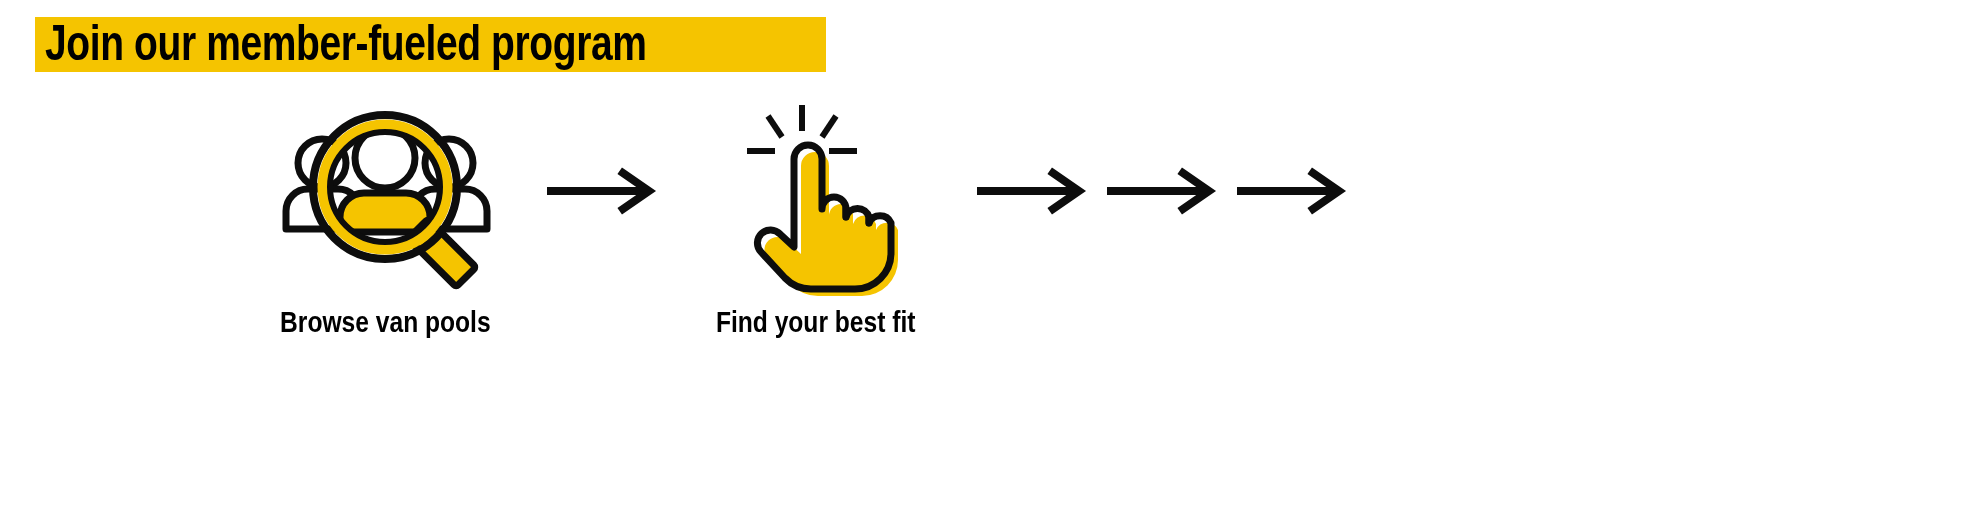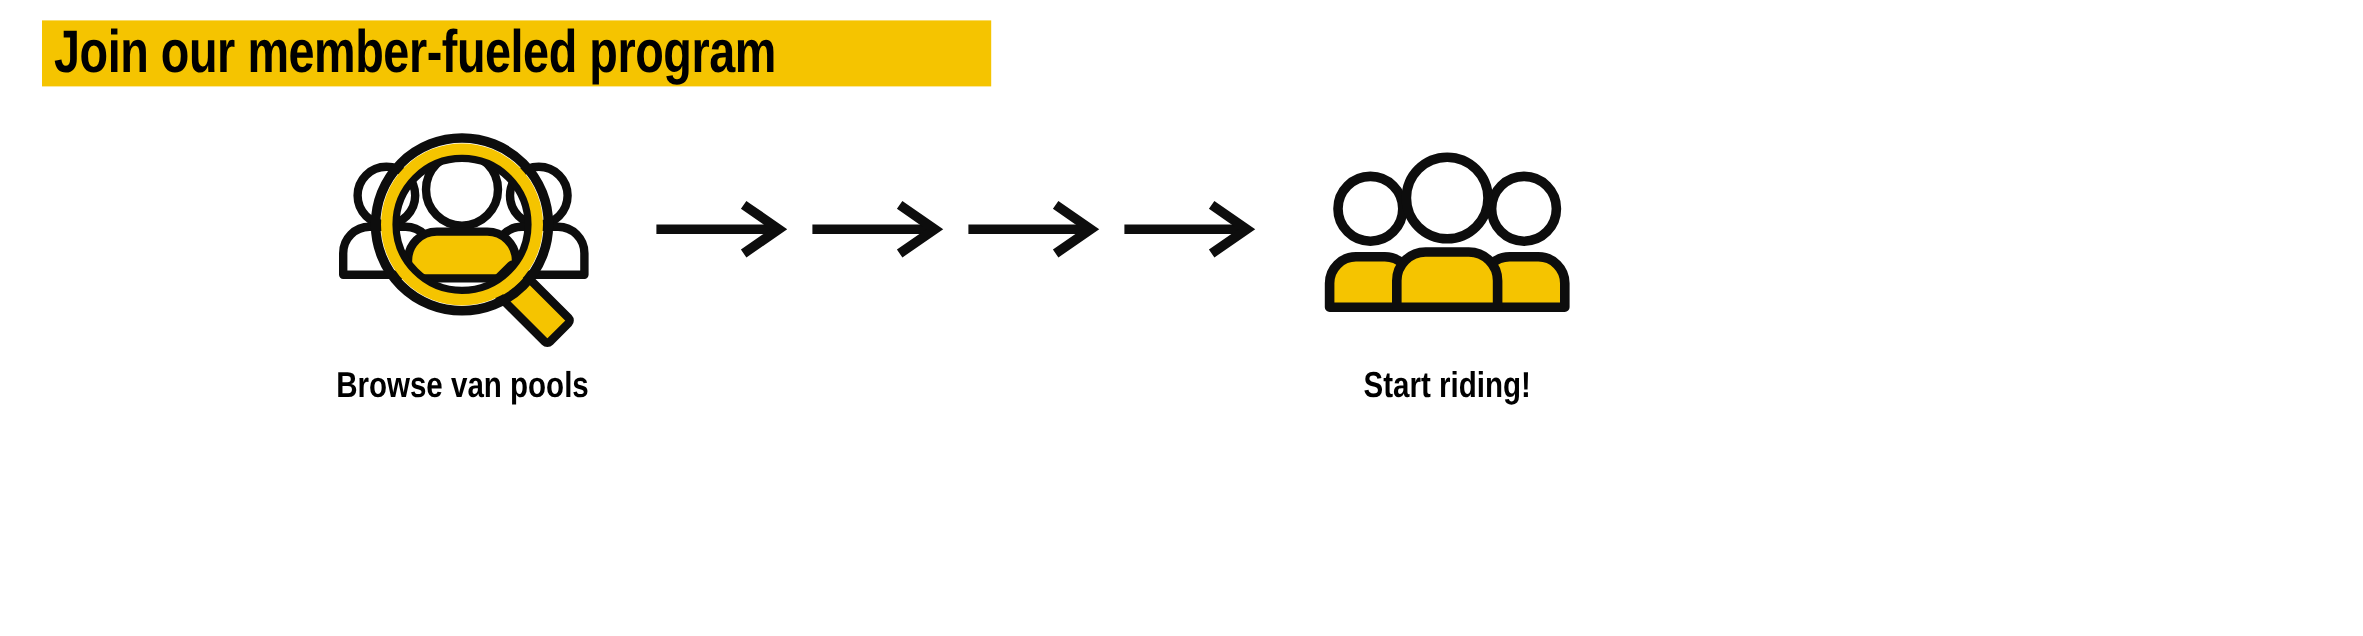--- a/index.html
+++ b/index.html
@@ -129,20 +129,47 @@
       <div class="caption">Browse van pools</div>
     </div>
 
     <div class="arrow-box">
       <svg width="112" height="40" viewBox="0 0 112 40">
         <line x1="2" y1="20" x2="100" y2="20" stroke="#0D0D0D" stroke-width="8"></line>
         <polyline points="78,2 104,20 78,38" fill="none" stroke="#0D0D0D" stroke-width="8" stroke-linecap="square" stroke-linejoin="miter"></polyline>
       </svg>
     </div>
 
+    <div class="step">
+      <div class="icon-box">
+        <svg width="150" height="185" viewBox="0 0 150 185">
+
+          <g stroke="#0D0D0D" stroke-width="6" stroke-linecap="butt">
+            <line x1="61" y1="6" x2="61" y2="32"></line>
+            <line x1="27" y1="17" x2="41" y2="38"></line>
+            <line x1="95" y1="17" x2="81" y2="38"></line>
+            <line x1="6" y1="52" x2="34" y2="52"></line>
+            <line x1="116" y1="52" x2="88" y2="52"></line>
+          </g>
+
+          <g fill="#F5C400">
+            <path d="M53 60 a14 14 0 0 1 28 0 v50 a12 12 0 0 1 24 0 v8 a12 12 0 0 1 23 0 v6 a12 12 0 0 1 22 0 v30
+                     a36 36 0 0 1 -36 36 h-44 a36 36 0 0 1 -26 -11 l-24 -26 a13 13 0 0 1 19 -18 l14 13 z" transform="translate(7,7)"></path>
+          </g>
+
+          <g fill="#ffffff" stroke="#0D0D0D" stroke-width="7" stroke-linejoin="round" stroke-linecap="round" fill-opacity="0">
+            <path d="M53 60 a14 14 0 0 1 28 0 v50 a12 12 0 0 1 24 0 v8 a12 12 0 0 1 23 0 v6 a12 12 0 0 1 22 0 v30
+                     a36 36 0 0 1 -36 36 h-44 a36 36 0 0 1 -26 -11 l-24 -26 a13 13 0 0 1 19 -18 l14 13 z"></path>
+            <path d="M105 118 v-8"></path>
+            <path d="M128 124 v-6"></path>
+          </g>
+        </svg>
+      </div>
+      <div class="caption">Find your best fit</div>
+    </div>
 
     <div class="arrow-box">
       <svg width="112" height="40" viewBox="0 0 112 40">
         <line x1="2" y1="20" x2="100" y2="20" stroke="#0D0D0D" stroke-width="8"></line>
         <polyline points="78,2 104,20 78,38" fill="none" stroke="#0D0D0D" stroke-width="8" stroke-linecap="square" stroke-linejoin="miter"></polyline>
       </svg>
     </div>
 
 
     <div class="arrow-box">
@@ -153,33 +180,15 @@
     </div>
 
 
     <div class="arrow-box">
       <svg width="112" height="40" viewBox="0 0 112 40">
         <line x1="2" y1="20" x2="100" y2="20" stroke="#0D0D0D" stroke-width="8"></line>
         <polyline points="78,2 104,20 78,38" fill="none" stroke="#0D0D0D" stroke-width="8" stroke-linecap="square" stroke-linejoin="miter"></polyline>
       </svg>
     </div>
 
-    <div class="step">
-      <div class="icon-box">
-        <svg width="200" height="135" viewBox="0 0 200 135">
-          <g stroke="#0D0D0D" stroke-width="8" stroke-linejoin="round">
-
-            <circle cx="36" cy="50" r="27" fill="#ffffff"></circle>
-            <path d="M2 132 v-20 a22 22 0 0 1 22 -22 h24 a22 22 0 0 1 22 22 v20 z" fill="#F5C400"></path>
-
-            <circle cx="164" cy="50" r="27" fill="#ffffff"></circle>
-            <path d="M130 132 v-20 a22 22 0 0 1 22 -22 h24 a22 22 0 0 1 22 22 v20 z" fill="#F5C400"></path>
-
-            <circle cx="100" cy="41" r="34" fill="#ffffff"></circle>
-            <path d="M58 132 v-22 a24 24 0 0 1 24 -24 h36 a24 24 0 0 1 24 24 v22 z" fill="#F5C400"></path>
-          </g>
-        </svg>
-      </div>
-      <div class="caption">Start riding!</div>
-    </div>
 
   </div>
 </div>
 
 </body></html>

